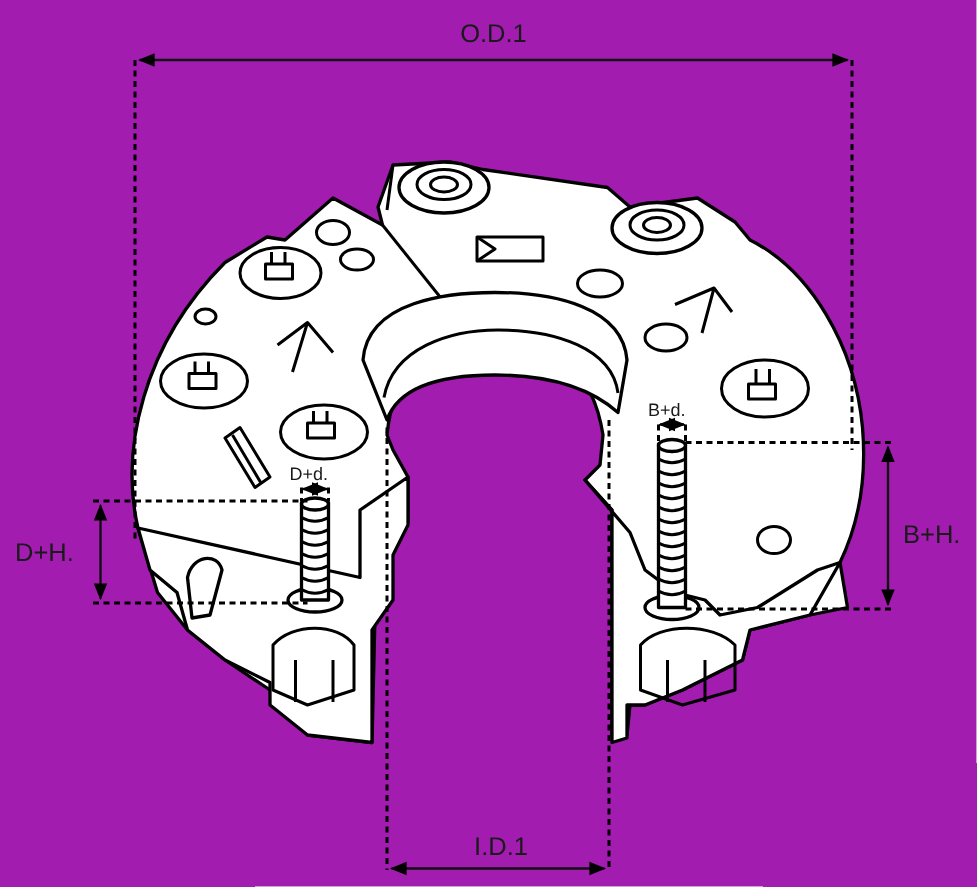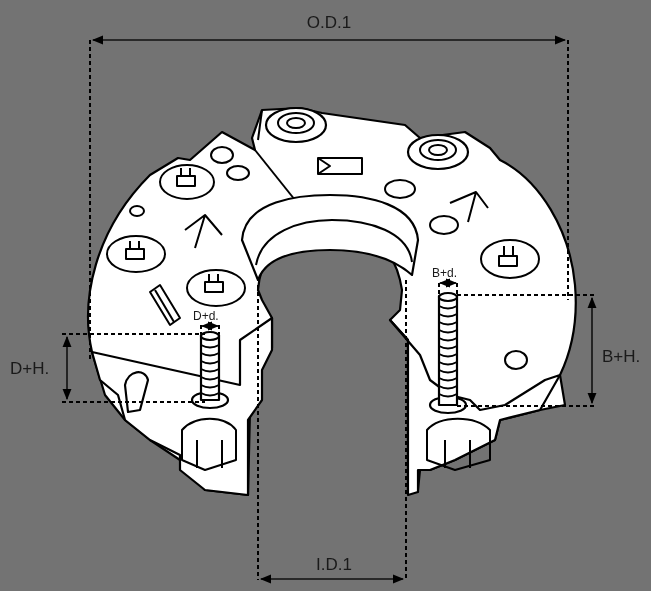--- a/index.html
+++ b/index.html
@@ -1,17 +1,17 @@
 <!DOCTYPE html>
 <html><head>
 <meta charset="utf-8">
 <style>
   html, body { margin: 0; padding: 0; background: #ffffff; }
   body { width: 651px; height: 591px; overflow: hidden; }
-  #canvas { position: relative; width: 651px; height: 591px; background: #737373; }
+  #canvas { position: relative; width: 651px; height: 591px; background: #a21caf; }
   svg { position: absolute; left: 0; top: 0; }
   .lbl { font-family: "Liberation Sans", "DejaVu Sans", sans-serif; fill: #1a1a1a; }
   .big { font-size: 17px; }
   .small { font-size: 12px; }
   .part { fill: #fff; stroke: #000; stroke-width: 2.2; stroke-linejoin: round; stroke-linecap: round; }
   .thin { fill: none; stroke: #000; stroke-width: 2; stroke-linejoin: round; }
   .dash { fill: none; stroke: #000; stroke-width: 2; stroke-dasharray: 4 3; }
   .dim { fill: none; stroke: #111; stroke-width: 1.6; }
 </style>
 </head>

